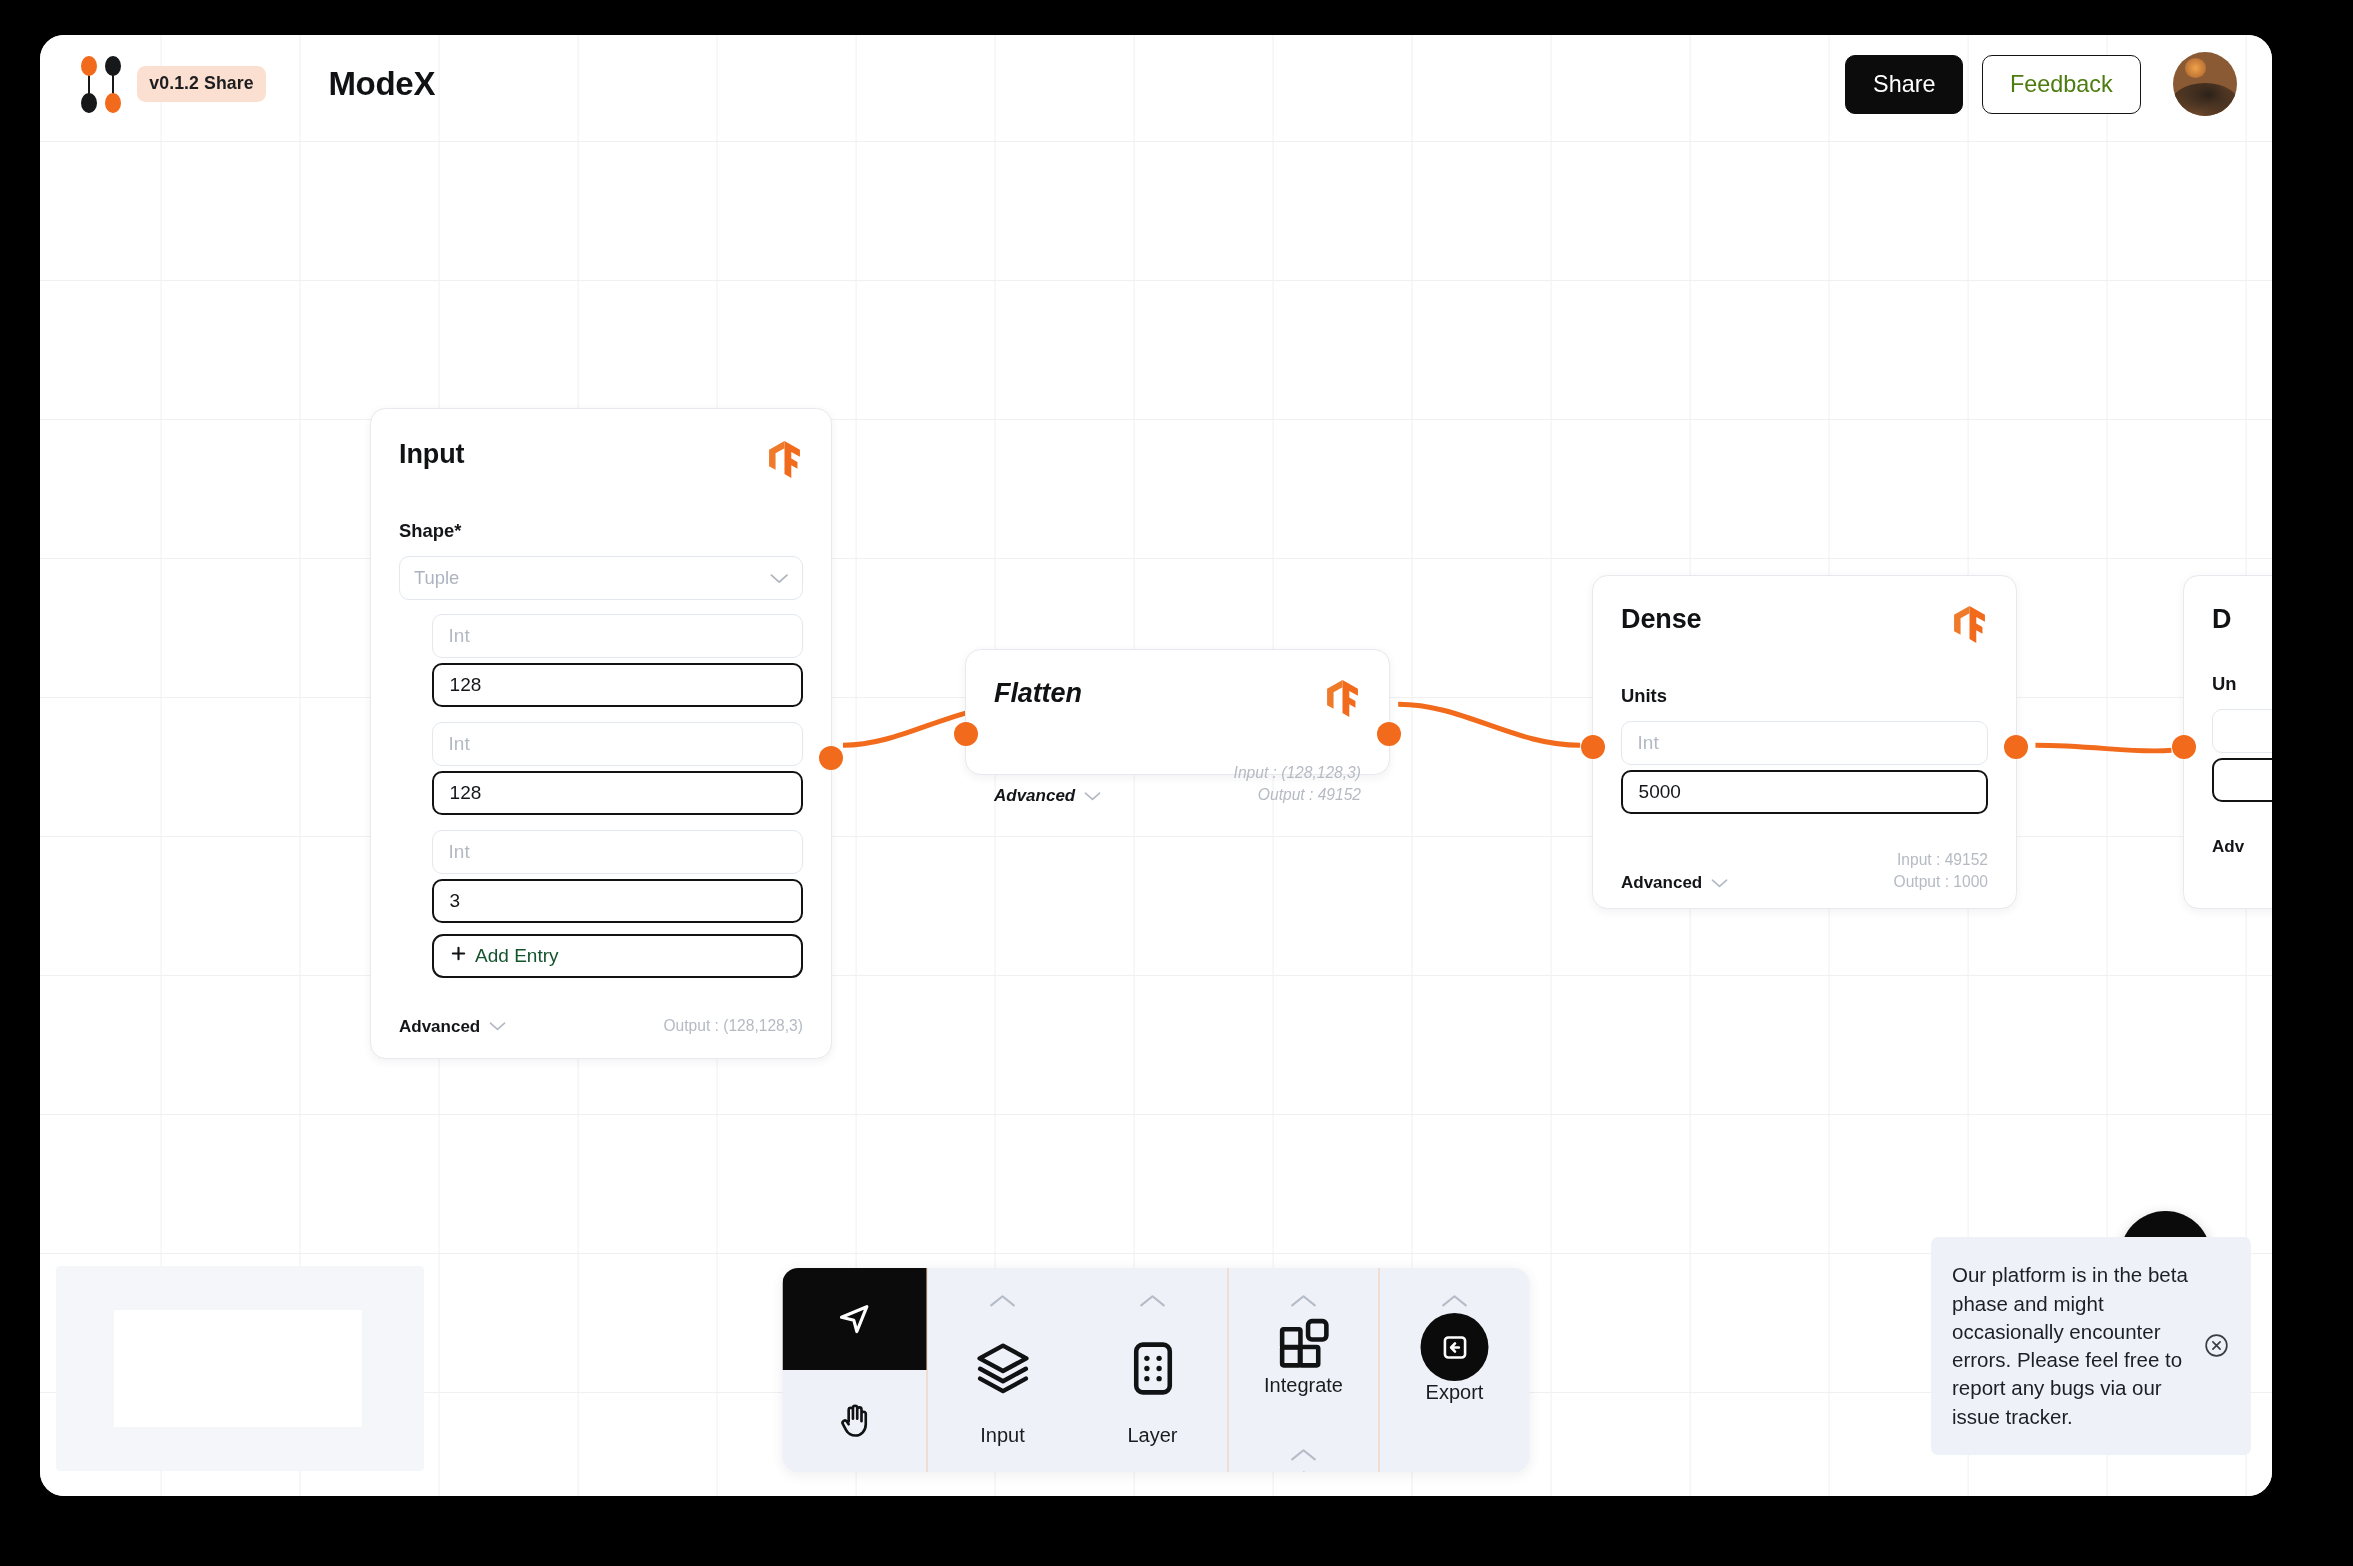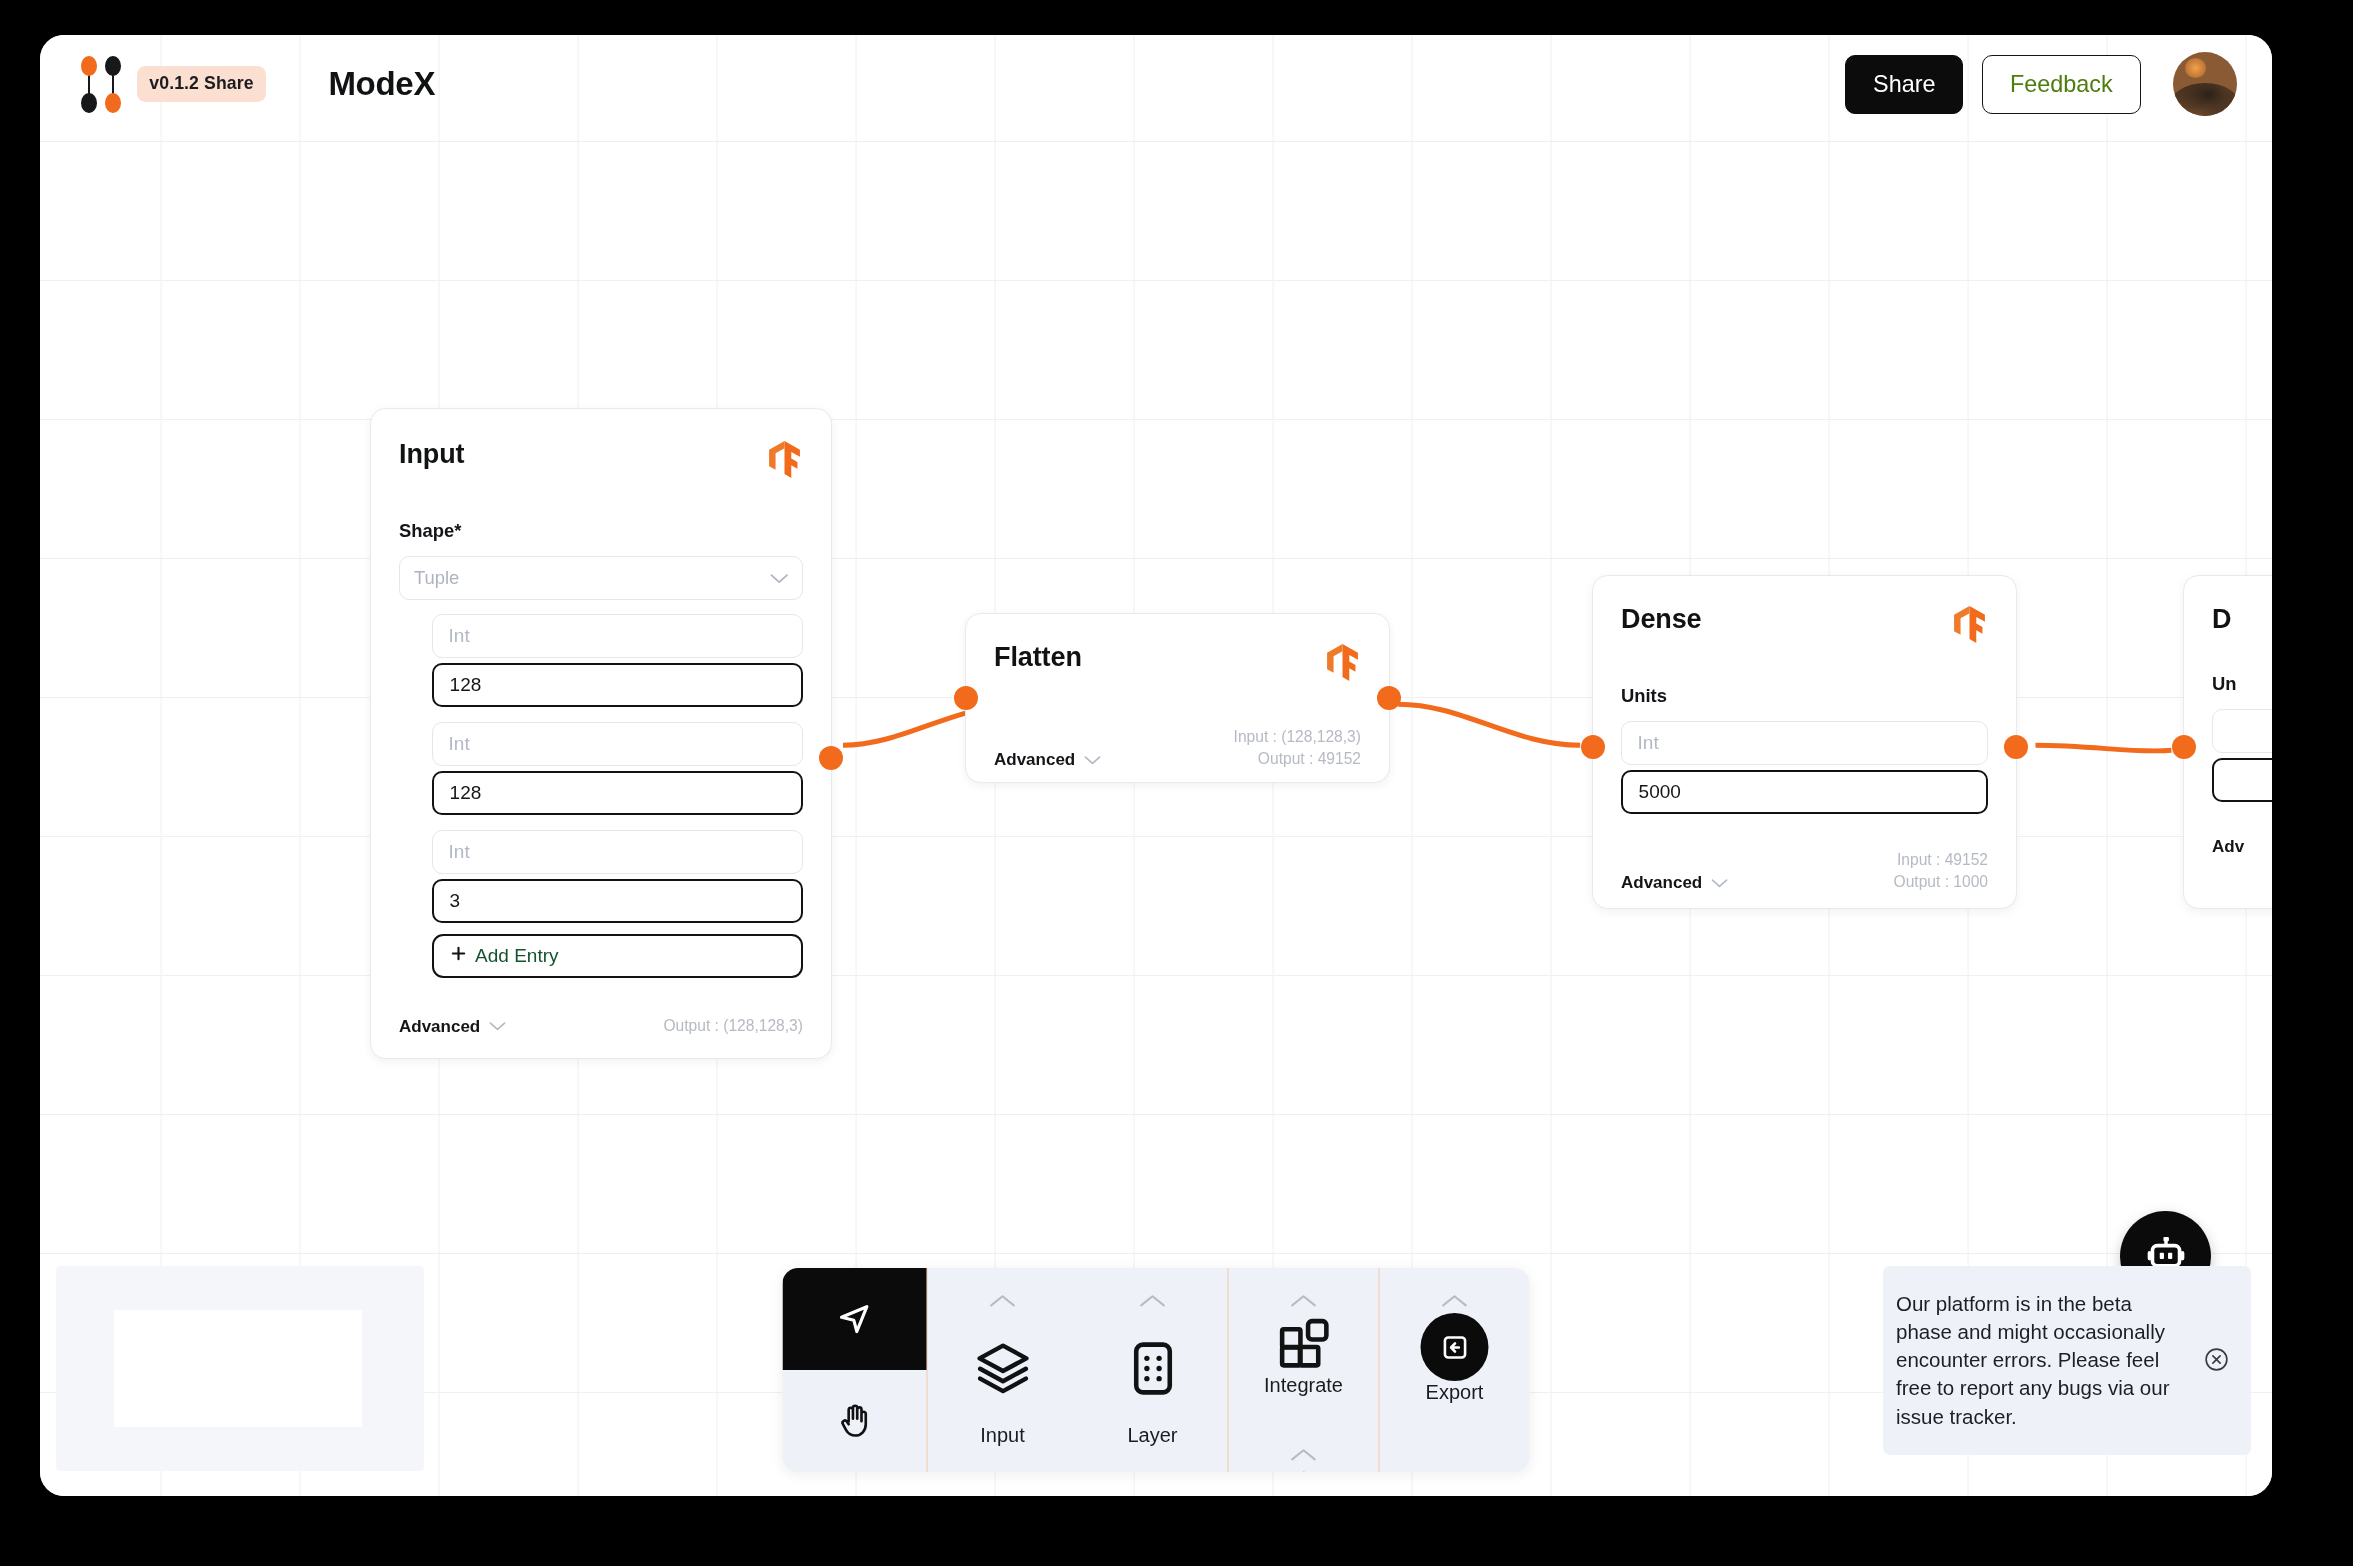--- a/index.html
+++ b/index.html
@@ -305,24 +305,24 @@
     display: flex; align-items: center; justify-content: center;
     cursor: pointer;
     z-index: 46;
     box-shadow: 0 4.2px 14px rgba(0,0,0,0.2);
   }
 
   
   #toast {
     position: absolute;
     right: 21px; bottom: 41px;
-    width: 368px;
+    width: 320px;
     background: #eef2f8;
     border-radius: 7px;
-    padding: 24px 21px 24px 13px;
+    padding: 24px 21px 24px 21px;
     display: flex;
     align-items: center;
     gap: 12.7px;
     z-index: 47;
   }
   #toast-text {
     font-size: 20.5px;
     line-height: 1.38;
     color: #1d1f24;
     flex: 1;
@@ -393,21 +393,21 @@
               <path d="M2 3 L12 12 L22 3" fill="none" stroke="#b3b9c4" stroke-width="2.3" stroke-linecap="round" stroke-linejoin="round"></path>
             </svg>
         </span>
       </span>
       <span class="io-lines">Output : (128,128,3)</span>
     </div>
 
     <div class="handle" style="right:-12px; top:337px;"></div>
   </div>
 
-  <div class="node" style="left:925px; top:578px; width:425px; height:170px; padding:28px 28px 22.7px;">
+  <div class="node" style="left:925px; top:614px; width:425px; height:126px; padding:28px 28px 22.7px;font-style:italic;">
     <div class="node-head">
       <span class="node-title">Flatten</span>
       <span class="tf-icon">
         <svg width="37" height="41" viewBox="0 0 24 26">
           <path d="M12 1 L22 6.6 L22 11.2 L16.4 8.1 L16.4 12.4 L20.4 14.6 L20.4 19 L16.4 16.8 L16.4 25 L12 22.4 Z" fill="#f26a1b"></path>
           <path d="M12 1 L2 6.6 L2 17.3 L6.2 19.7 L6.2 9 L12 5.7 Z" fill="#ef7a2a"></path>
         </svg>
       </span>
     </div>
 

